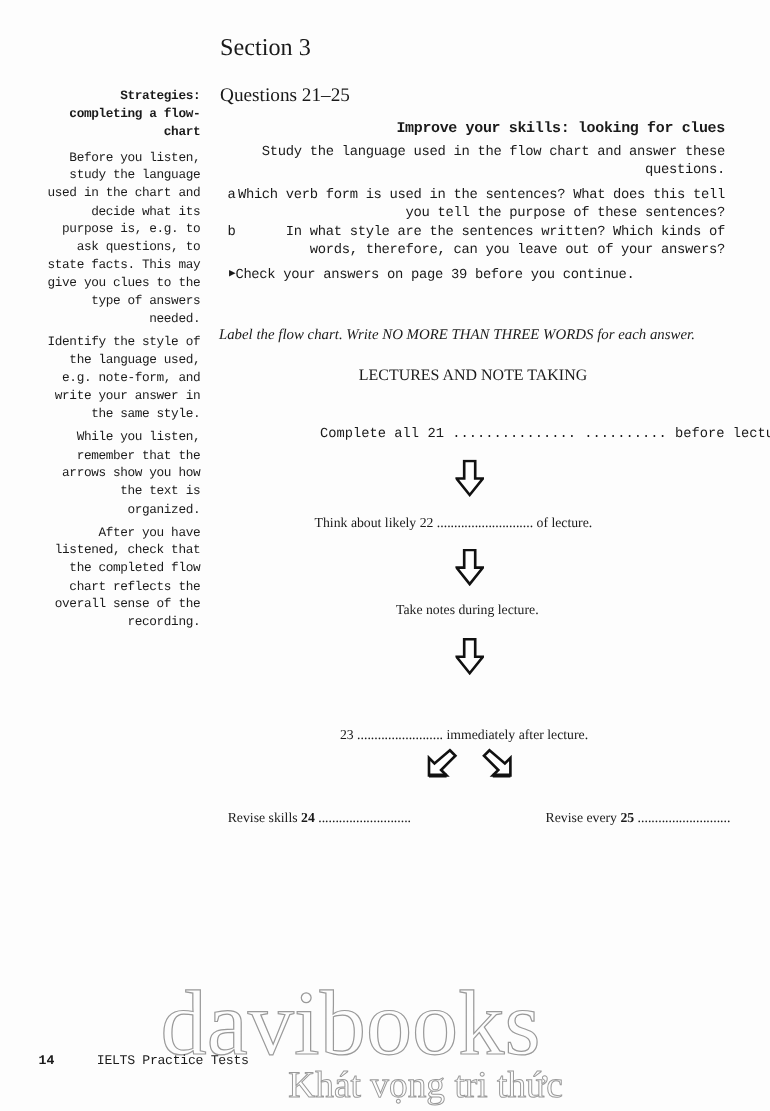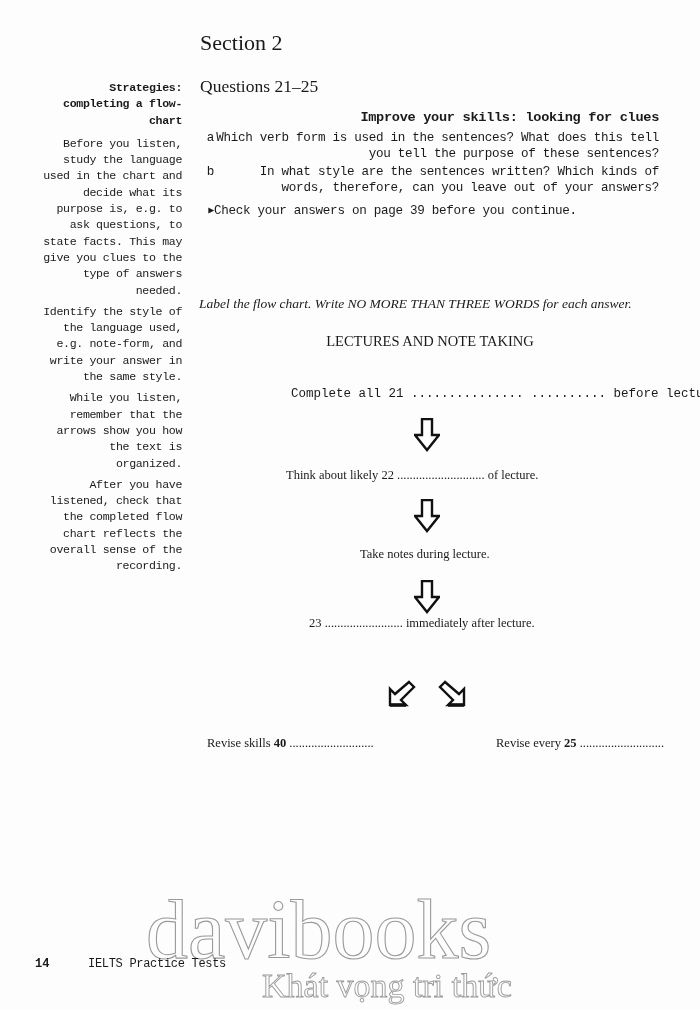--- a/index.html
+++ b/index.html
@@ -33,33 +33,34 @@
   #chart-title { left: 0; width: 860px; top: 333px; text-align: center; font-size: 14.5px; }
 
   .step { font-size: 12.5px; white-space: nowrap; }
   .step b { font-weight: bold; }
 
   .arrow { position: absolute; }
 </style>
 </head>
 <body>
 
-<div id="section-title" class="abs serif">Section 2</div>
+<div id="section-title" class="abs serif">Section 3</div>
 <div id="questions-title" class="abs serif">Questions 21–25</div>
 
 <div id="sidebar" class="abs sans">
   <div class="heading">Strategies: completing a flow-chart</div>
   <p>Before you listen, study the language used in the chart and decide what its purpose is, e.g. to ask questions, to state facts. This may give you clues to the type of answers needed.</p>
   <p>Identify the style of the language used, e.g. note-form, and write your answer in the same style.</p>
   <p>While you listen, remember that the arrows show you how the text is organized.</p>
   <p>After you have listened, check that the completed flow chart reflects the overall sense of the recording.</p>
 </div>
 
 <div id="skills" class="abs sans">
   <div class="sk-title">Improve your skills: looking for clues</div>
+  <div class="intro">Study the language used in the flow chart and answer these questions.</div>
   <div class="q">
     <span class="lbl">a</span>
     <span>Which verb form is used in the sentences? What does this tell you tell the purpose of these sentences?</span>
   </div>
   <div class="q">
     <span class="lbl">b</span>
     <span>In what style are the sentences written? Which kinds of words, therefore, can you leave out of your answers?</span>
   </div>
   <div class="check">
     <span class="tri">▶</span>
@@ -86,35 +87,35 @@
 <svg class="arrow" style="left:414px; top:499px;" width="26" height="34" viewBox="0 0 26 34">
   <path d="M8 1 H18 V17 H25 L13 32 L1 17 H8 Z" fill="#fff" stroke="#111" stroke-width="2.4" stroke-linejoin="miter"></path>
 </svg>
 
 <div class="abs serif step" style="left:360px; top:547px;">Take notes during lecture.</div>
 
 <svg class="arrow" style="left:414px; top:580px;" width="26" height="34" viewBox="0 0 26 34">
   <path d="M8 1 H18 V17 H25 L13 32 L1 17 H8 Z" fill="#fff" stroke="#111" stroke-width="2.4" stroke-linejoin="miter"></path>
 </svg>
 
-<div class="abs serif step" style="left:309px; top:616px;">
+<div class="abs serif step" style="left:309px; top:661px;">
   <span>23</span><span> ......................... </span><span>immediately after lecture.</span>
 </div>
 
 <svg class="arrow" style="left:386px; top:678px;" width="32" height="32" viewBox="0 0 32 32">
   <path d="M23 4 L28 9 L15 22 L20 27 H4 V11 L9 16 Z" fill="#fff" stroke="#111" stroke-width="2.4" stroke-linejoin="miter"></path>
   <path d="M4 27 H20" stroke="#111" stroke-width="3.5"></path>
 </svg>
 <svg class="arrow" style="left:436px; top:678px;" width="32" height="32" viewBox="0 0 32 32">
   <path d="M9 4 L4 9 L17 22 L12 27 H28 V11 L23 16 Z" fill="#fff" stroke="#111" stroke-width="2.4" stroke-linejoin="miter"></path>
   <path d="M12 27 H28" stroke="#111" stroke-width="3.5"></path>
 </svg>
 
 <div class="abs serif step" style="left:207px; top:736px;">
-  <span>Revise skills </span><b>40</b><span> ...........................</span>
+  <span>Revise skills </span><b>24</b><span> ...........................</span>
 </div>
 <div class="abs serif step" style="left:448px; top:736px;margin-left:48px;">
   <span>Revise every </span><b>25</b><span> ...........................</span>
 </div>
 
 <svg class="abs" style="left:140px; top:880px;" width="420" height="130">
   <text x="6" y="78" font-family="Liberation Serif, serif" font-size="84" fill="none" stroke="#9a9a9a" stroke-width="1.1">davibooks</text>
   <text x="122" y="117" font-family="Liberation Serif, serif" font-size="34" fill="none" stroke="#9a9a9a" stroke-width="0.9">Khát vọng tri thức</text>
 </svg>
 

